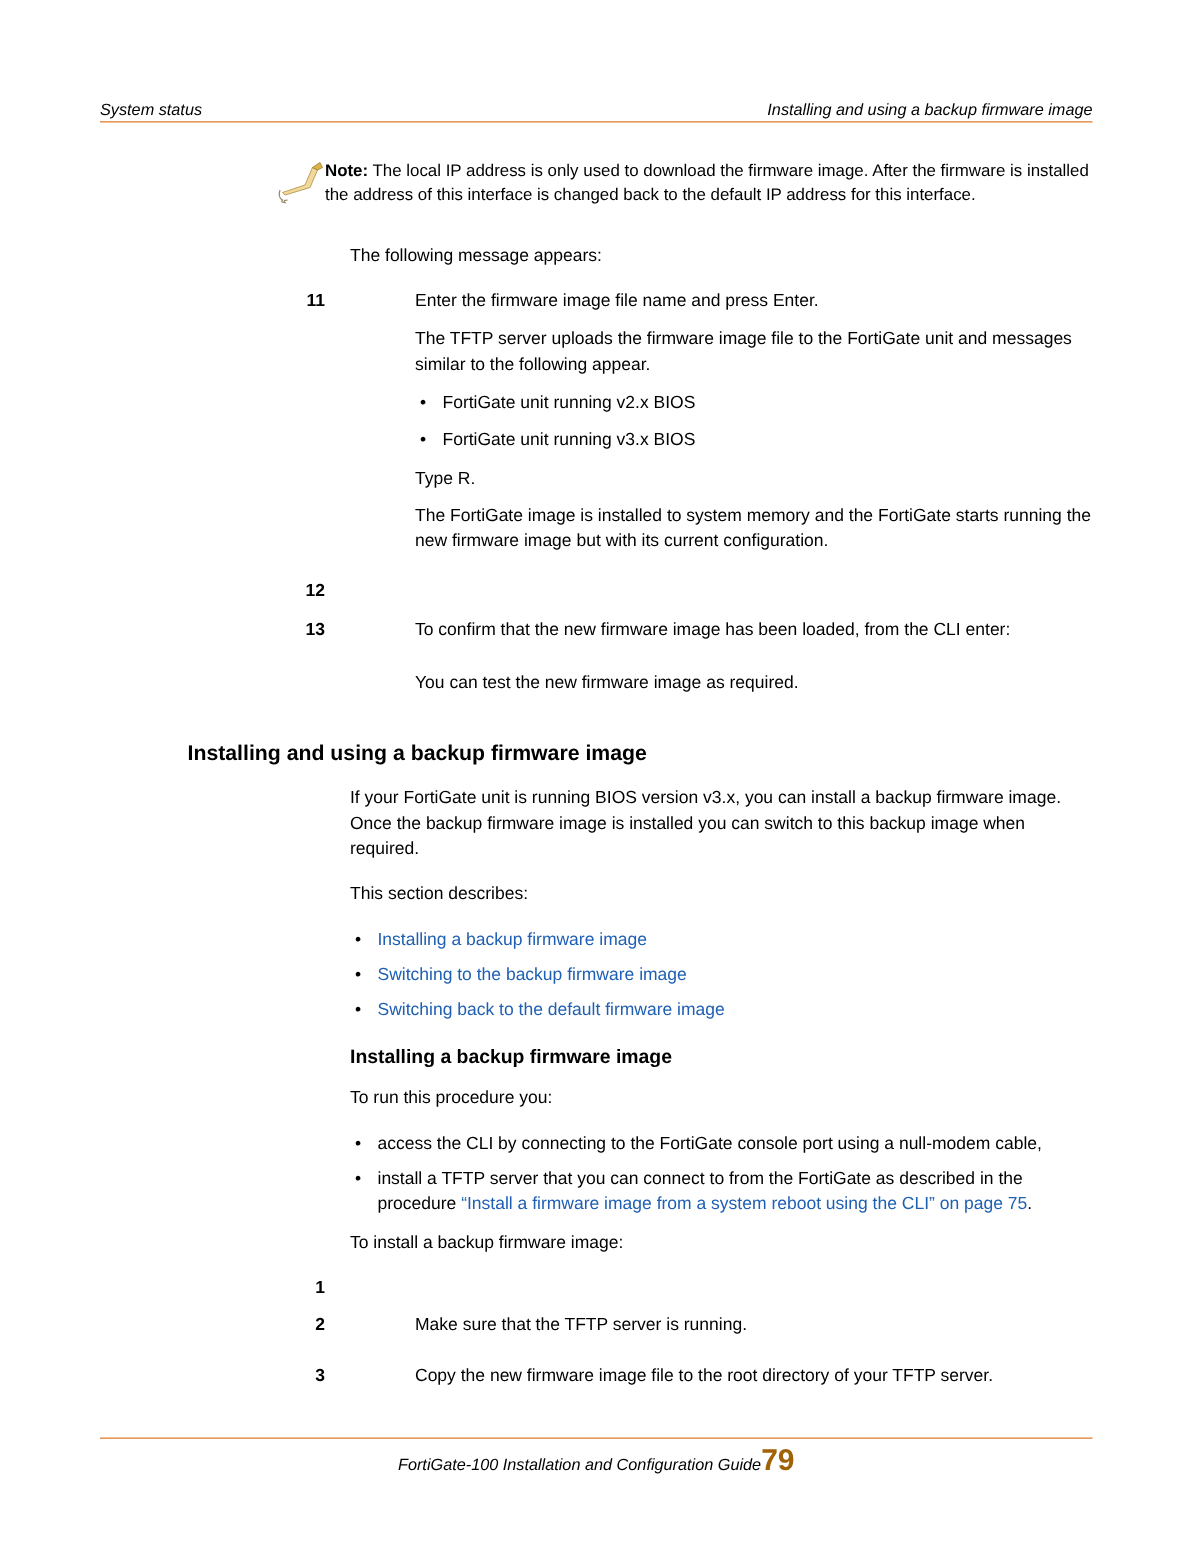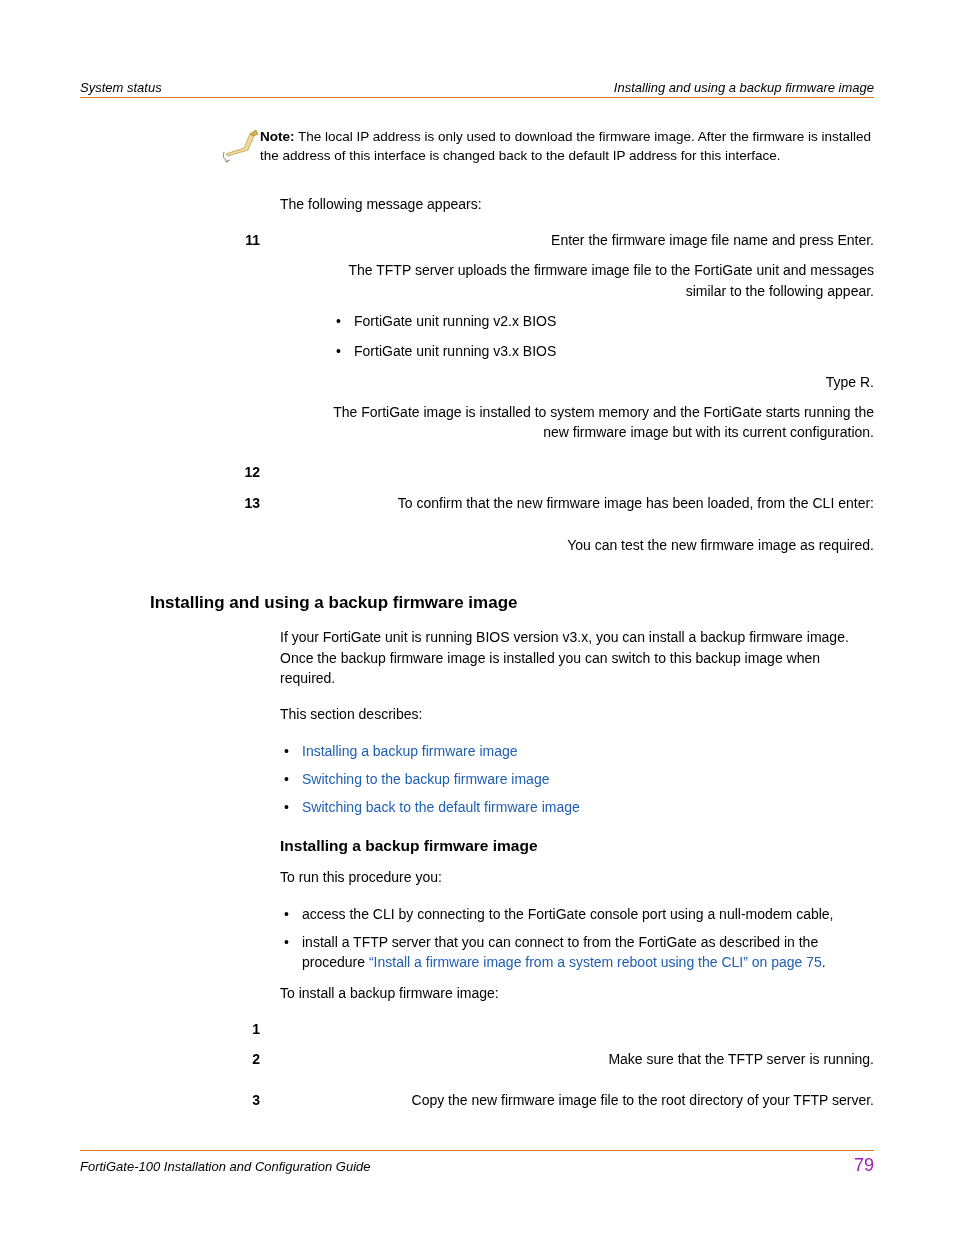--- a/index.html
+++ b/index.html
@@ -70,21 +70,20 @@
     padding-right: 24px;
     font-weight: bold;
     margin-left: 120px;
   }
   .step-text {
     flex: 1;
   }
   .step-text p {
     margin: 0 0 10px 0;
     line-height: 1.45;
-    text-align: right;
   }
   ul.bullets {
     list-style: none;
     padding: 0;
     margin: 0 0 10px 0;
   }
   ul.bullets li {
     position: relative;
     padding-left: 22px;
     margin-bottom: 8px;
@@ -107,31 +106,31 @@
     font-size: 15.5px;
     font-weight: bold;
     margin: 20px 0 12px 0;
   }
   a.xref {
     color: #1e5fb3;
     text-decoration: none;
   }
   .footer-row {
     display: flex;
-    justify-content: space-between;
+    justify-content: center;
     align-items: baseline;
   }
   .footer-left {
     font-style: italic;
     font-size: 13px;
   }
   .footer-right {
-    font-size: 18px;
-    font-weight: normal;
-    color: #a21caf;
+    font-size: 24px;
+    font-weight: bold;
+    color: #a16207;
   }
 </style>
 </head>
 <body>
 
 <div class="page">
 
   <div class="header-row">
     <span>System status</span>
     <span>Installing and using a backup firmware image</span>

